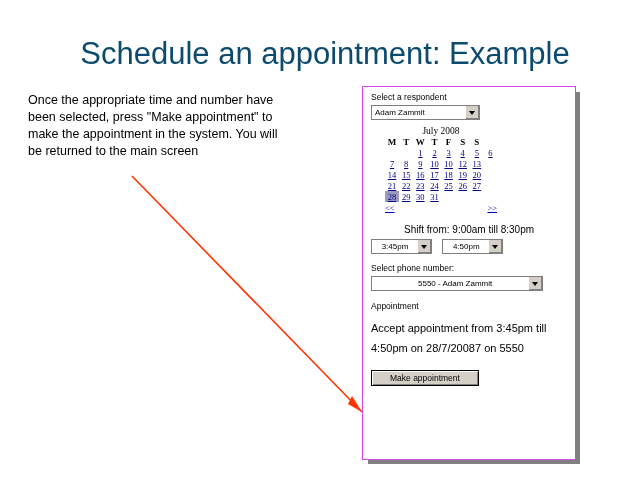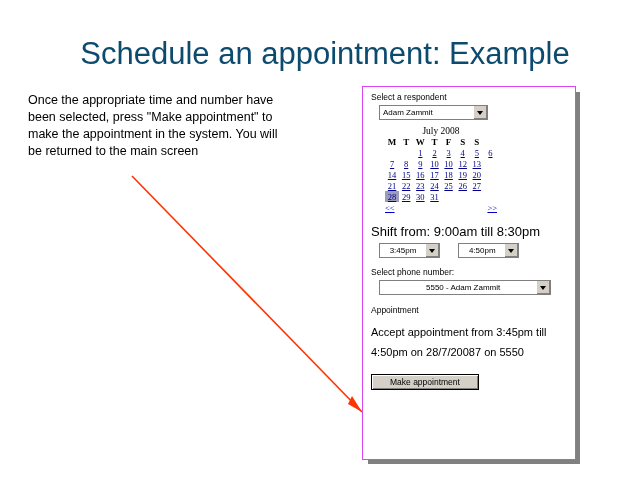--- a/index.html
+++ b/index.html
@@ -86,21 +86,20 @@
     background: #ffffff;
     height: 13px;
     line-height: 13px;
     font-size: 8px;
     color: #000;
     padding: 0 16px 0 3px;
     vertical-align: middle;
     box-sizing: content-box;
     white-space: nowrap;
     overflow: hidden;
-    margin-left: 8px;
   }
   .fakeselect .arrowbox {
     position: absolute;
     right: 0px; top: 0px;
     width: 13px; height: 13px;
     background: #d4d0c8;
     border-left: 1px solid #ffffff;
     box-shadow: inset -1px -1px 0 #808080;
   }
   .fakeselect .arrowbox:after {
@@ -166,21 +165,22 @@
     margin-top: 1px;
     font-family: "Liberation Serif", serif;
   }
   .cal-nav a {
     color: #0000cc;
     text-decoration: underline;
     cursor: pointer;
   }
   .shift-line {
     margin: 11px 0 4px 0;
-    font-size: 13px;
+    font-size: 10px;
+    text-align: center;
   }
   .times-row { margin-bottom: 9px; }
   .times-row .fakeselect { margin-right: 8px; }
   .appt-head { margin: 10px 0 7px 0; font-size: 8.5px; }
   .appt-text {
     font-size: 11px;
     line-height: 20px;
     margin-bottom: 12px;
   }
   .make-btn {

